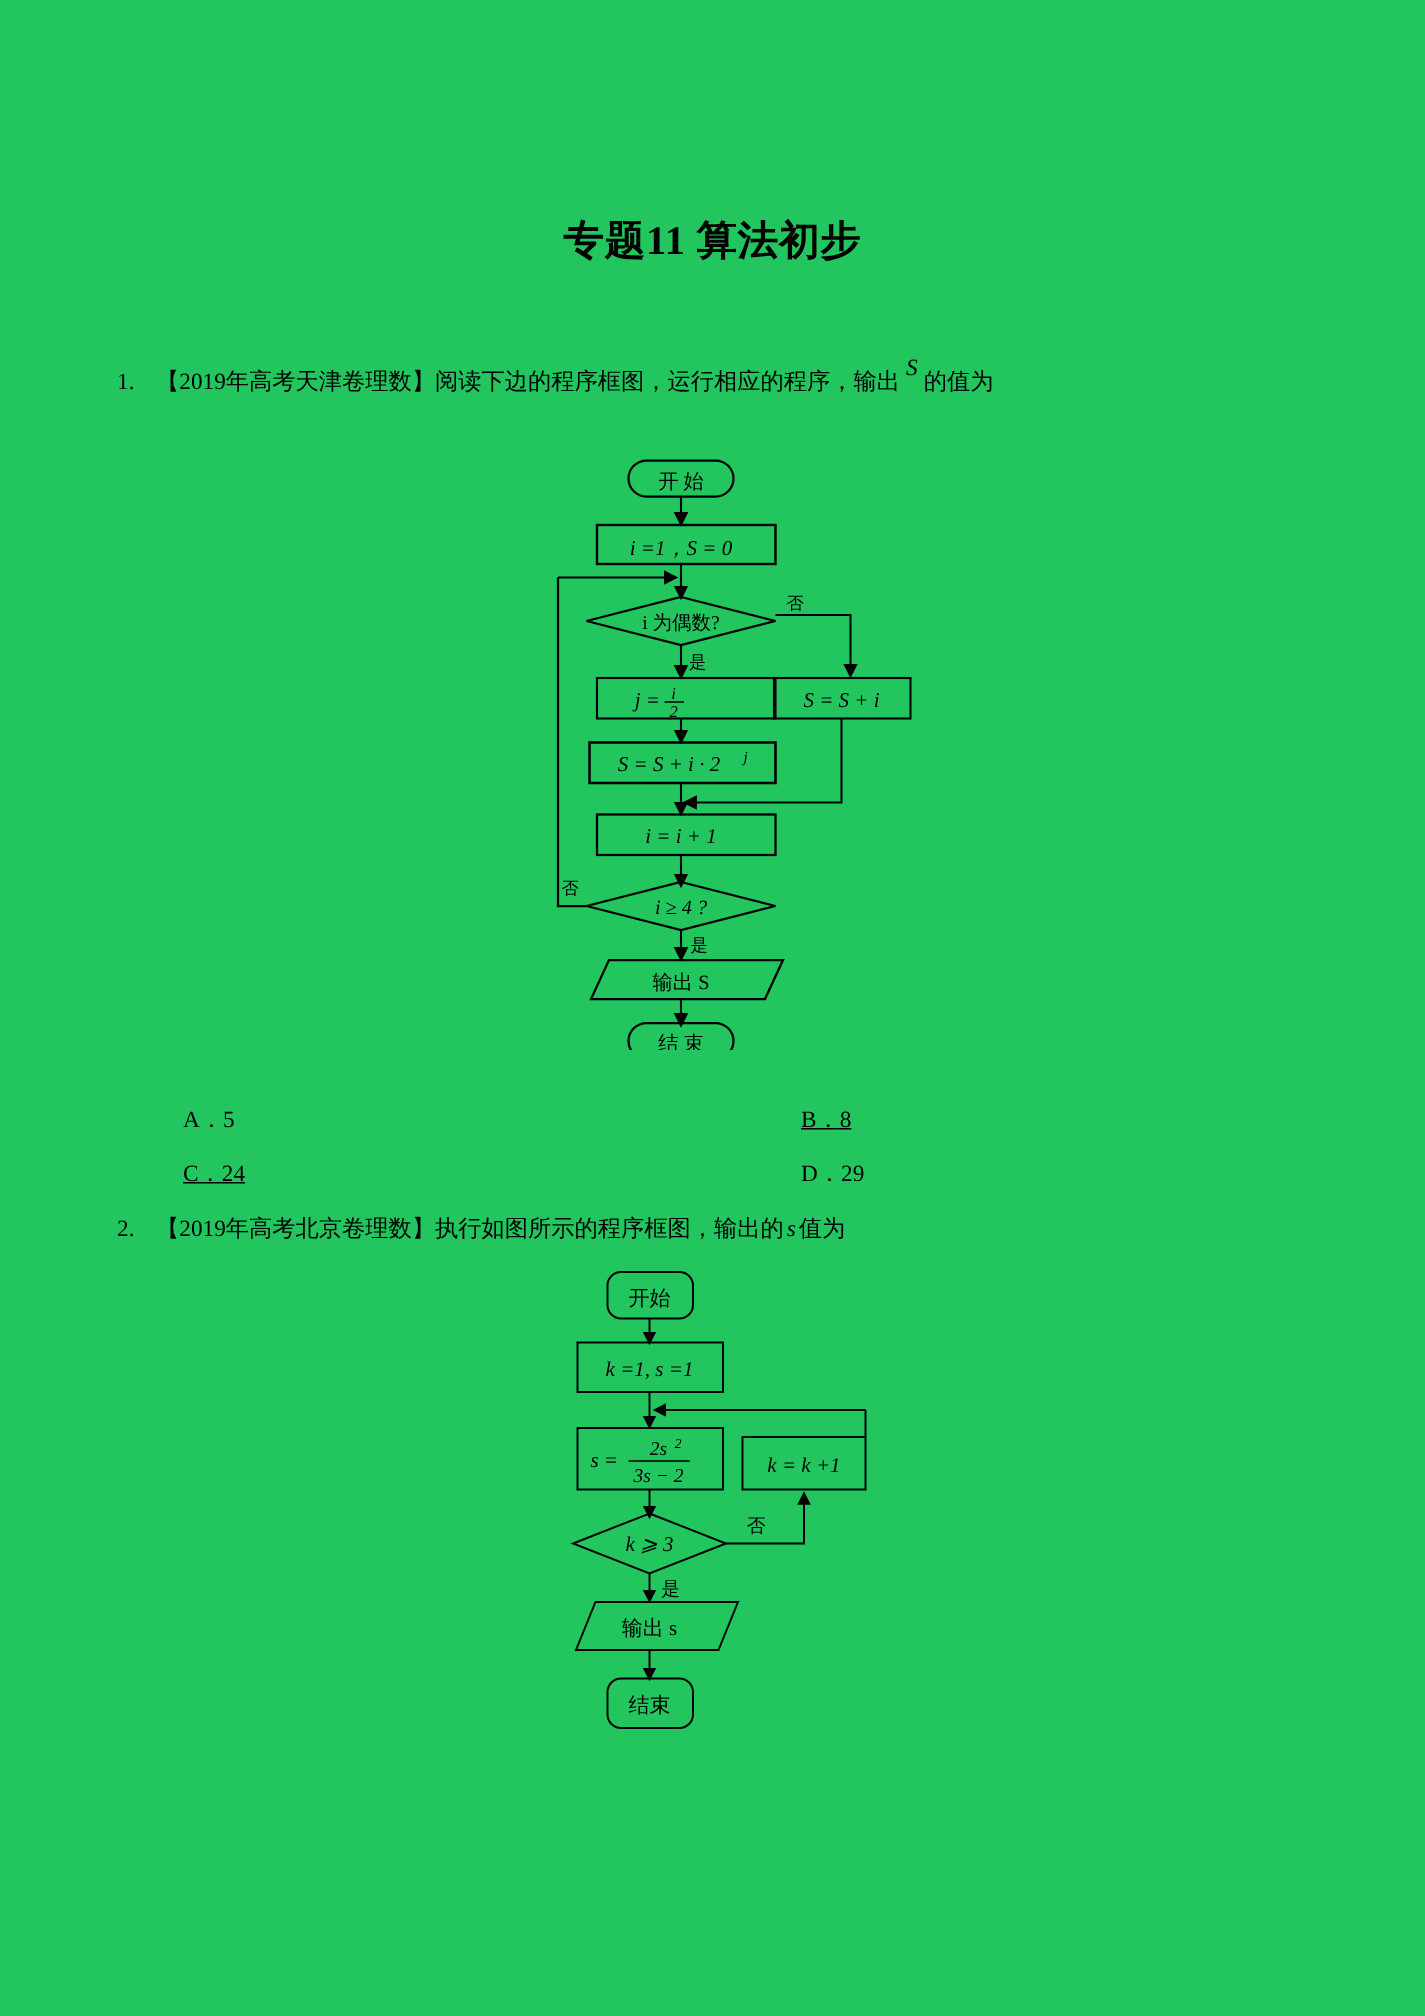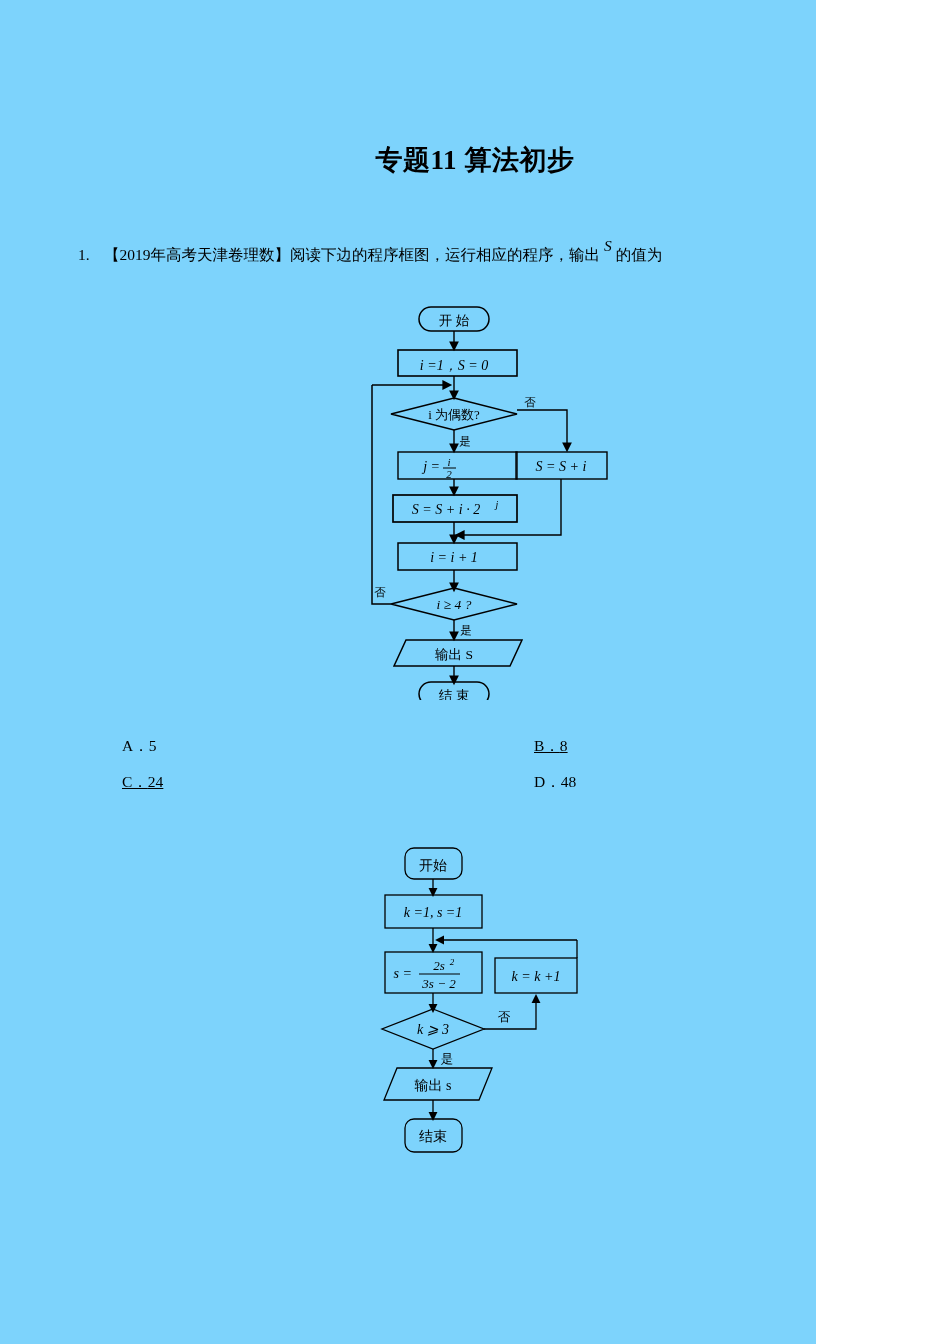--- a/index.html
+++ b/index.html
@@ -11,23 +11,23 @@
   body {
     width: 950px;
     height: 1344px;
     font-family: "Liberation Serif", "DejaVu Serif", serif;
     color: #000000;
     position: relative;
     overflow: hidden;
   }
   .page {
     position: relative;
-    width: 816px;
+    width: 950px;
     height: 1344px;
-    background: #7dd3fc;
+    background: #22c55e;
   }
 
   
   .doc-title {
     position: absolute;
     left: 0;
     top: 142px;
     width: 950px;
     text-align: center;
     font-size: 27px;
@@ -193,23 +193,26 @@
   <div class="opt" style="left:110px; top:736px;">
     <span>A．</span><span>5</span>
   </div>
   <div class="opt" style="left:522px; top:736px;text-decoration:underline;">
     <span>B．</span><span>8</span>
   </div>
   <div class="opt" style="left:110px; top:772px;text-decoration:underline;">
     <span>C．</span><span>24</span>
   </div>
   <div class="opt" style="left:522px; top:772px;">
-    <span>D．</span><span>48</span>
-  </div>
-
+    <span>D．</span><span>29</span>
+  </div>
+
+  <div class="q-line" style="left:78px; top:808px;">
+    <span class="q-num">2.</span><span>【2019年高考北京卷理数】</span><span>执行如图所示的程序框图，输出的</span><span class="inline-var">s</span><span>值为</span>
+  </div>
 
   <div class="fc" style="left:372px; top:843px;">
     <svg width="230" height="320" viewBox="0 0 230 320" xmlns="http://www.w3.org/2000/svg">
       <defs>
         <marker id="ah2" markerWidth="8" markerHeight="8" refX="4" refY="4" orient="auto">
           <path d="M0,0.5 L7,4 L0,7.5 z" fill="#000"></path>
         </marker>
       </defs>
       <g stroke="#000" fill="none" stroke-width="1.3">
 

